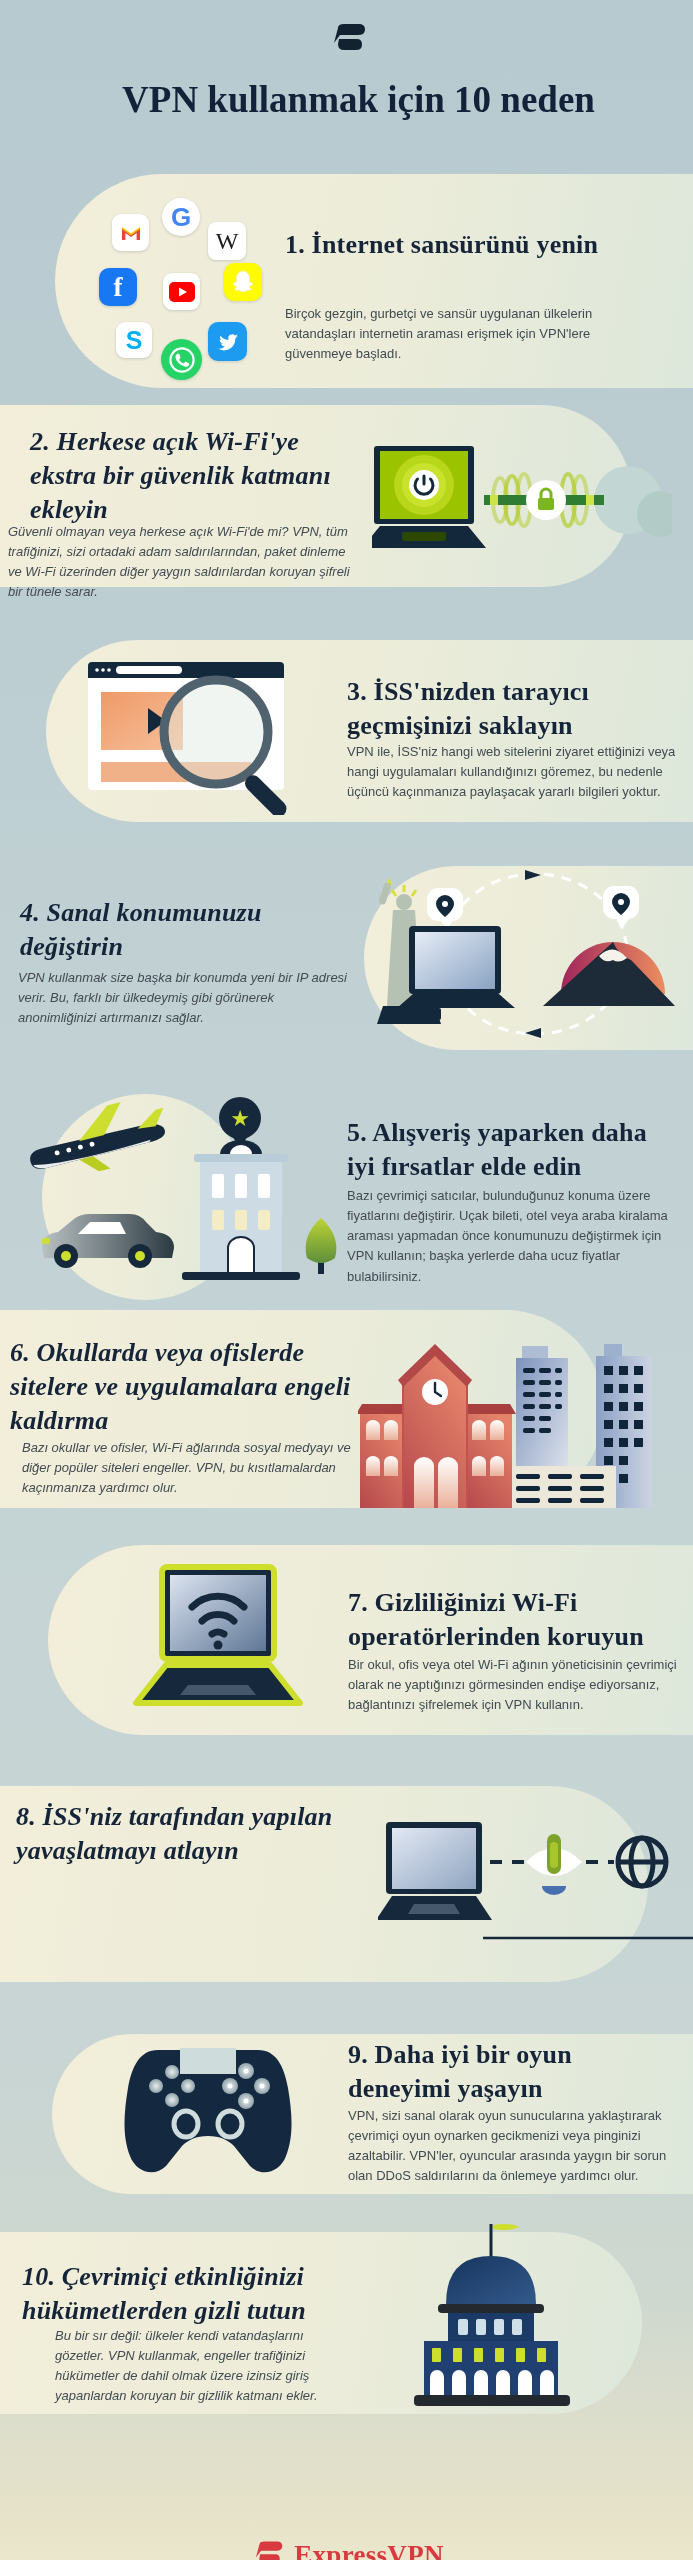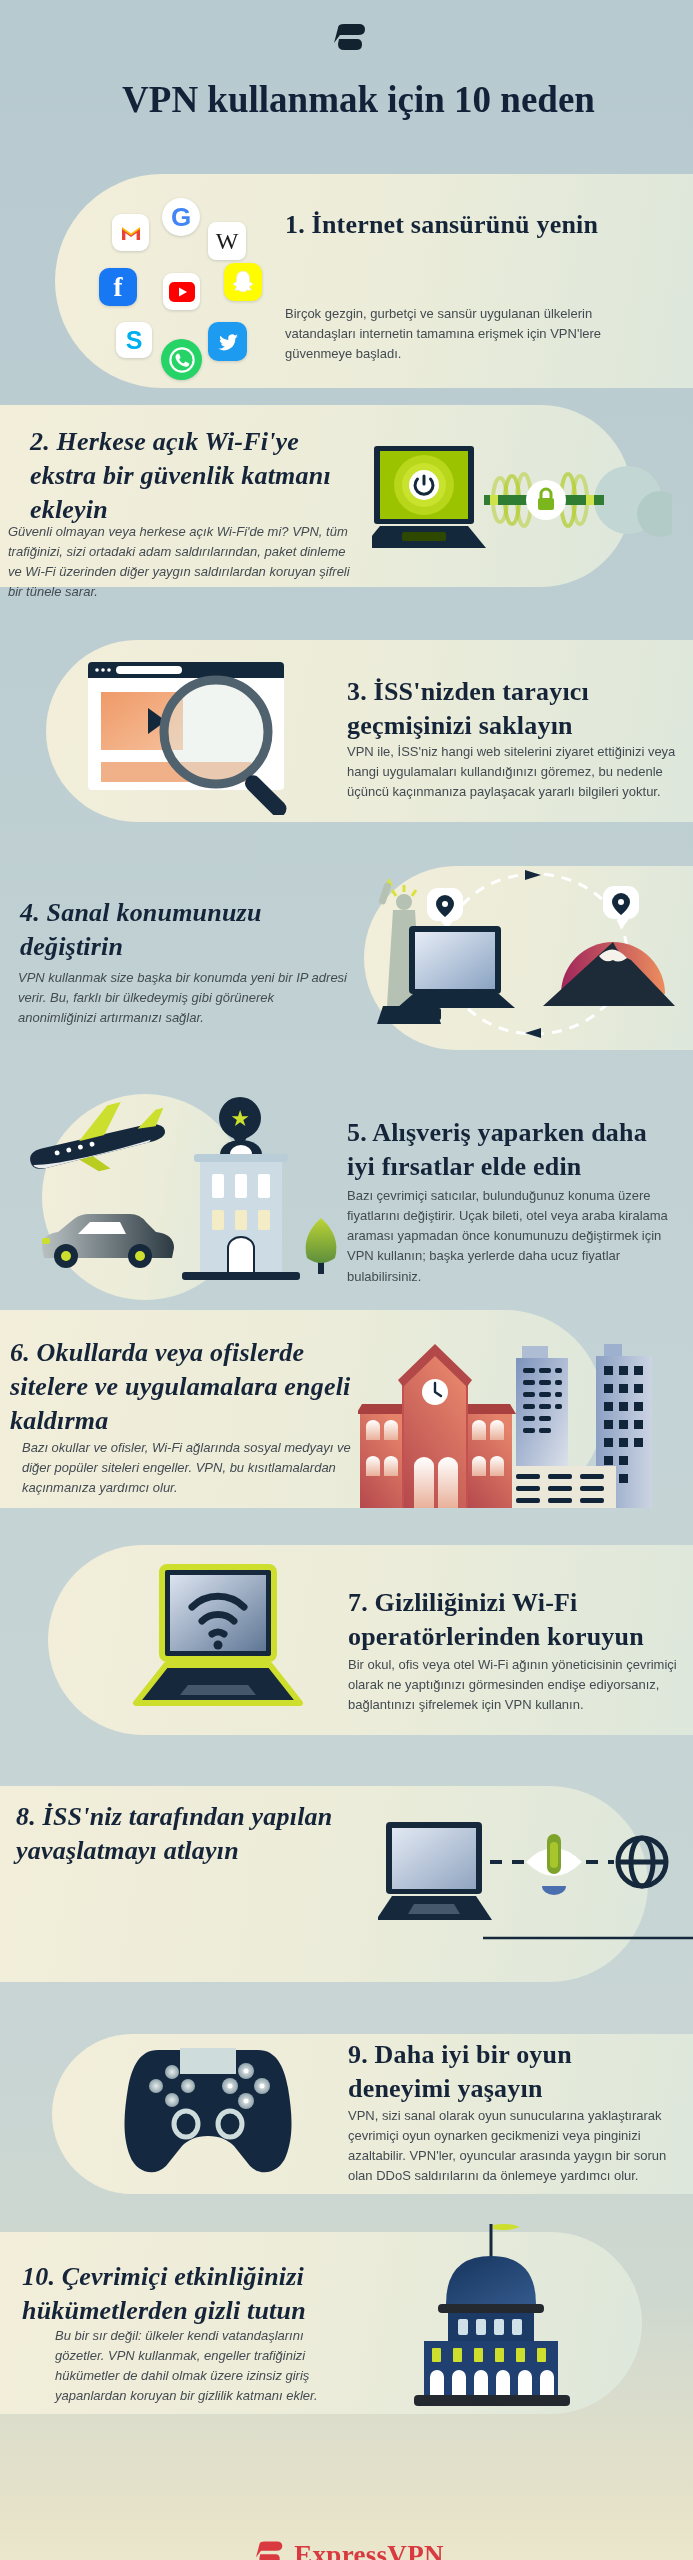--- a/index.html
+++ b/index.html
@@ -26,22 +26,22 @@
 
   <div style="position:absolute;top:20px;left:0;width:100%;display:flex;justify-content:center">
     <svg width="42" height="40" viewBox="0 0 42 40">
       <path d="M12 8 Q12 4 18 4 L33 4 Q39 4 39 9.5 Q39 15 32 15 L14 15 L8 23 Z" fill="#13222f"></path>
       <path d="M13 19 L31 19 Q36 19 36 24.5 Q36 30 30 30 L18 30 Q12 30 12 24 Z" fill="#13222f"></path>
     </svg>
   </div>
   <div class="title">VPN kullanmak için 10 neden</div>
 
   <div class="card" style="top:174px;left:55px;width:638px;height:214px;border-radius:107px 0 0 107px"></div>
-  <div class="h left" style="left:285px;top:208px;width:330px">1. İnternet sansürünü yenin</div>
-  <div class="b left" style="left:285px;top:304px;width:352px">Birçok gezgin, gurbetçi ve sansür uygulanan ülkelerin vatandaşları internetin tamamına erişmek için VPN'lere güvenmeye başladı.</div>
+  <div class="h left" style="left:285px;top:228px;width:330px">1. İnternet sansürünü yenin</div>
+  <div class="b left" style="left:285px;top:304px;width:352px">Birçok gezgin, gurbetçi ve sansür uygulanan ülkelerin vatandaşları internetin araması erişmek için VPN'lere güvenmeye başladı.</div>
 
   <div>
     <div class="appicon" style="left:112px;top:214px;width:37px;height:37px;border-radius:9px;background:#fff">
       <svg width="24" height="24" viewBox="0 0 24 24">
           <path d="M3 19V7l9 6.5L21 7v12h-3.4v-7L12 16 6.4 12v7z" fill="#ea4335"></path>
           <path d="M3 7l9 6.5L21 7" fill="none" stroke="#fbbc05" stroke-width="1.6"></path>
         </svg>
     </div>
     <div class="appicon" style="left:162px;top:198px;width:38px;height:38px;border-radius:50%;background:#fff">
       <span style="font-size:26px;color:#4285f4;font-family:'Liberation Sans',sans-serif">G</span>

